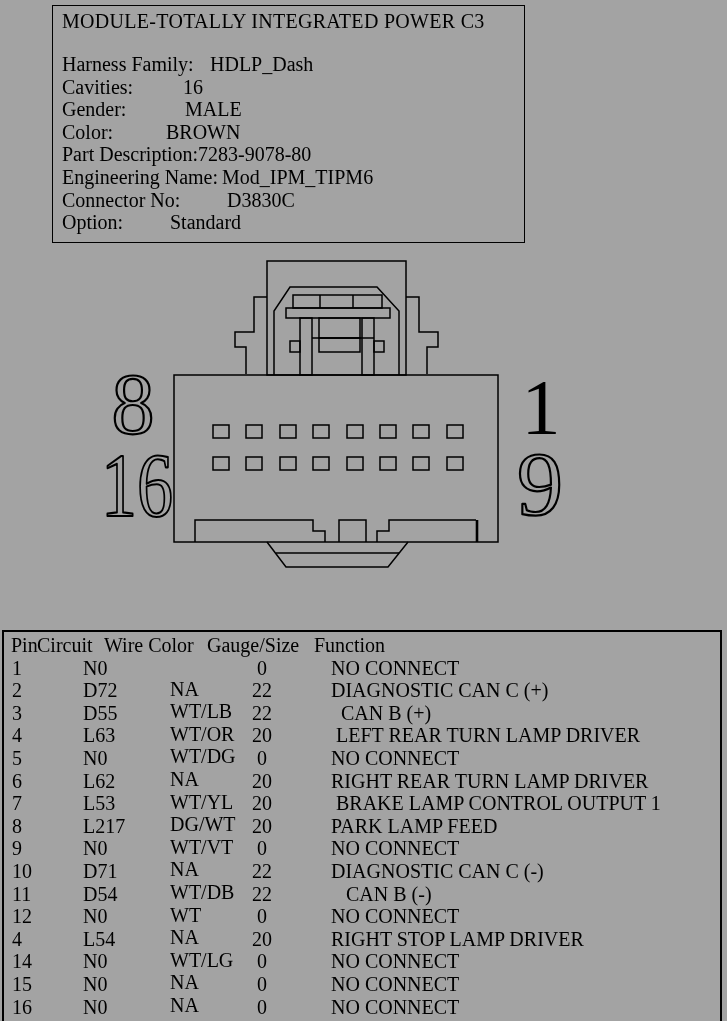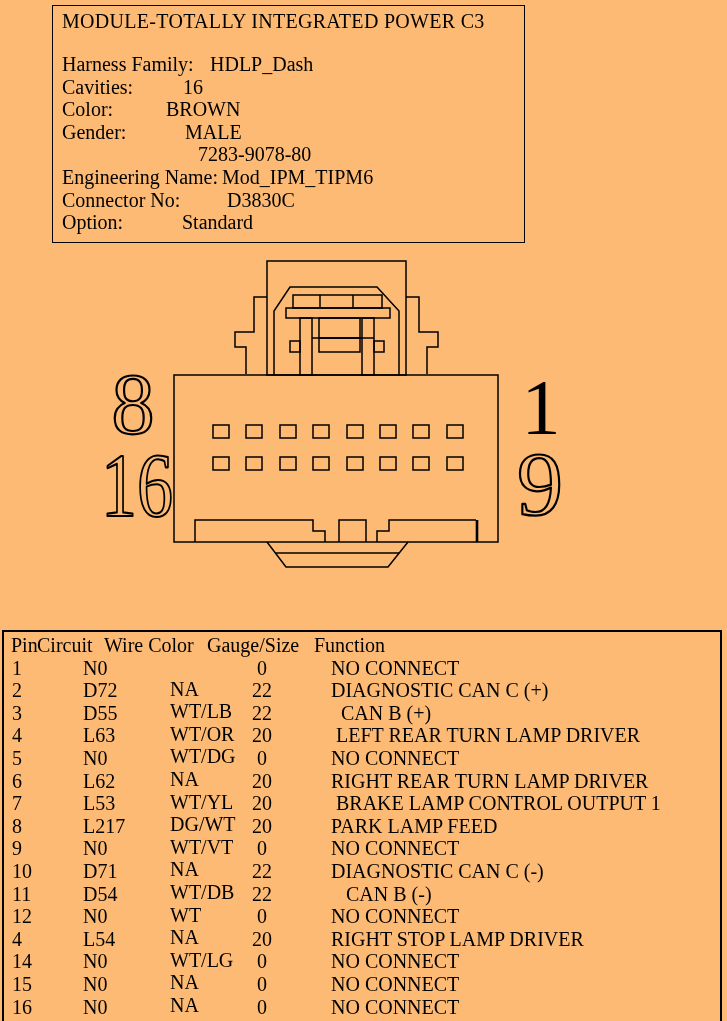--- a/index.html
+++ b/index.html
@@ -1,21 +1,21 @@
 <!DOCTYPE html>
 <html><head>
 <meta charset="utf-8">
 <style>
   html,body{margin:0;padding:0;background:#fff;}
   body{
     width:727px;height:1021px;
     font-family:"Liberation Serif","DejaVu Serif",serif;
     color:#000;
   }
-  .page{position:relative;width:727px;height:1021px;overflow:hidden;background:#fdba74;}
+  .page{position:relative;width:727px;height:1021px;overflow:hidden;background:#a3a3a3;}
 
   
   .info-box{
     position:absolute;left:52px;top:5px;width:473px;height:238px;
     border:1px solid #000;box-sizing:border-box;font-size:20px;
   }
   .info-title{position:absolute;left:9px;top:4px;white-space:nowrap;letter-spacing:.3px;}
   .fields{position:absolute;left:9px;top:47px;right:2px;}
   .frow{position:relative;height:22.6px;line-height:22.6px;white-space:nowrap;}
   .flabel{position:absolute;left:0;top:0;}
@@ -55,41 +55,42 @@
     <div class="fields">
       <div class="frow">
         <span class="flabel">Harness Family:</span>
         <span class="fvalue" style="left:148px">HDLP_Dash</span>
       </div>
       <div class="frow">
         <span class="flabel">Cavities:</span>
         <span class="fvalue" style="left:121px">16</span>
       </div>
       <div class="frow">
+        <span class="flabel">Gender:</span>
+        <span class="fvalue" style="left:123px">MALE</span>
+      </div>
+      <div class="frow">
         <span class="flabel">Color:</span>
         <span class="fvalue" style="left:104px">BROWN</span>
       </div>
       <div class="frow">
-        <span class="flabel">Gender:</span>
-        <span class="fvalue" style="left:123px">MALE</span>
-      </div>
-      <div class="frow">
+        <span class="flabel">Part Description:</span>
         <span class="fvalue" style="left:136px">7283-9078-80</span>
       </div>
       <div class="frow">
         <span class="flabel">Engineering Name:</span>
         <span class="fvalue" style="left:160px">Mod_IPM_TIPM6</span>
       </div>
       <div class="frow">
         <span class="flabel">Connector No:</span>
         <span class="fvalue" style="left:165px">D3830C</span>
       </div>
       <div class="frow">
         <span class="flabel">Option:</span>
-        <span class="fvalue" style="left:120px">Standard</span>
+        <span class="fvalue" style="left:108px">Standard</span>
       </div>
     </div>
   </div>
 
   <div class="diagram">
     <svg width="727" height="330" viewBox="0 250 727 330">
 
       <g>
         <rect class="ln" x="174" y="375" width="324" height="167" stroke-width="1.8"></rect>
       </g>

